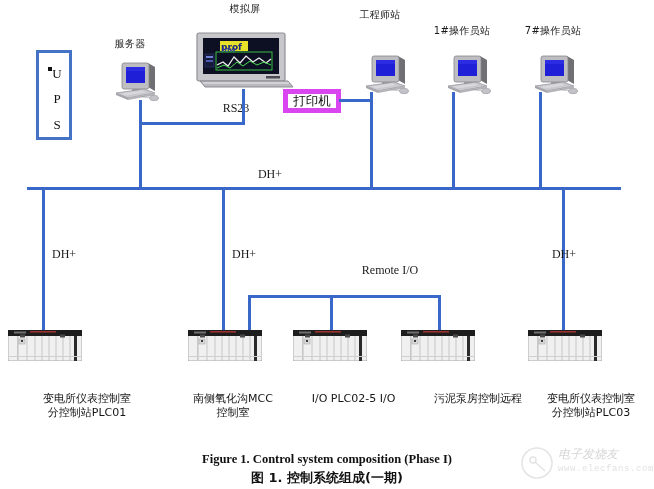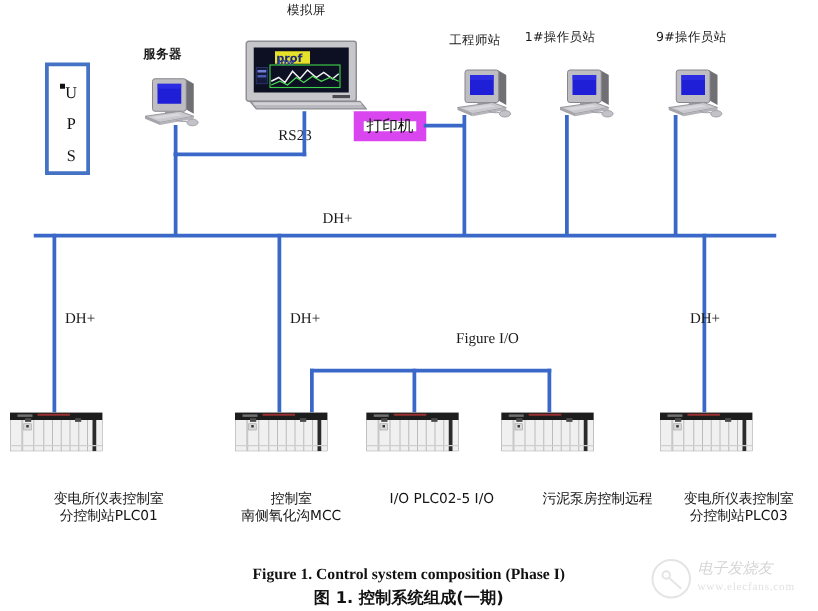--- a/index.html
+++ b/index.html
@@ -73,21 +73,21 @@
     font-family: "Liberation Serif", "DejaVu Serif", serif;
     font-size: 13px;
     color: #111;
     line-height: 1.95;
     padding-left: 6px;
   }
 
   
   .box-printer {
     position: absolute;
-    border: 8px solid #d946ef;
+    border: 5px solid #d946ef;
     background: #ffffff;
     box-sizing: border-box;
     display: flex;
     align-items: center;
     justify-content: center;
     font-family: "DejaVu Sans", "Liberation Sans", sans-serif;
     font-size: 12.5px;
     color: #111;
   }
 
@@ -126,42 +126,42 @@
     opacity: .30;
   }
   .wm-text {
     font-family: "DejaVu Sans", "Liberation Sans", sans-serif;
     font-size: 12px;
     color: #737373;
     font-style: italic;
     white-space: nowrap;
   }
   .wm-url {
-    font-family: Liberation Serif, serif;
+    font-family: Liberation Mono, monospace;
     font-size: 9px;
     color: #9a9a9a;
     letter-spacing: .6px;
     white-space: nowrap;
     text-align: right;
   }
 </style>
 </head>
 <body>
 
 <div id="page">
 
-  <div class="lbl lbl-cn" style="left:90px; top:38px; width:80px;font-weight:bold;">服务器</div>
+  <div class="lbl lbl-cn" style="left:90px; top:38px; width:80px;">服务器</div>
 
   <div class="lbl lbl-cn" style="left:200px; top:3px; width:90px;">模拟屏</div>
 
-  <div class="lbl lbl-cn" style="left:340px; top:27px; width:80px;">工程师站</div>
-
-  <div class="lbl lbl-cn" style="left:403px; top:25px; width:90px;">1#操作员站</div>
-
-  <div class="lbl lbl-cn" style="left:508px; top:25px; width:90px;">9#操作员站</div>
+  <div class="lbl lbl-cn" style="left:340px; top:9px; width:80px;">工程师站</div>
+
+  <div class="lbl lbl-cn" style="left:417px; top:25px; width:90px;">1#操作员站</div>
+
+  <div class="lbl lbl-cn" style="left:508px; top:25px; width:90px;">7#操作员站</div>
 
   <div class="box-ups" style="left:36px; top:50px; width:36px; height:90px;">
     <div class="ups-bullet"></div>
     <div class="ups-letters">
       <div>U</div>
       <div>P</div>
       <div>S</div>
     </div>
   </div>
 
@@ -294,21 +294,21 @@
 
   <div class="wire wire-v" style="left:42px; top:187px; height:143px;"></div>
   <div class="lbl lbl-en" style="left:40px; top:248px; width:60px; font-size:12px; text-align:left; padding-left:12px;">DH+</div>
 
   <div class="wire wire-v" style="left:222px; top:187px; height:143px;"></div>
   <div class="lbl lbl-en" style="left:220px; top:248px; width:60px; font-size:12px; text-align:left; padding-left:12px;">DH+</div>
 
   <div class="wire wire-v" style="left:562px; top:187px; height:143px;"></div>
   <div class="lbl lbl-en" style="left:534px; top:248px; width:60px; font-size:12px;">DH+</div>
 
-  <div class="lbl lbl-en" style="left:330px; top:264px; width:120px; font-size:12px;">Figure I/O</div>
+  <div class="lbl lbl-en" style="left:330px; top:264px; width:120px; font-size:12px;">Remote I/O</div>
 
   <div class="wire wire-h" style="left:248px; top:295px; width:193px;"></div>
 
   <div class="wire wire-v" style="left:248px; top:295px; height:35px;"></div>
   <div class="wire wire-v" style="left:330px; top:295px; height:35px;"></div>
   <div class="wire wire-v" style="left:438px; top:295px; height:35px;"></div>
 
   <div class="plc" style="left:8px; top:330px;">
     <svg width="74" height="31" viewBox="0 0 74 31">
       <rect x="0" y="0" width="74" height="31" fill="#f0f0f0" stroke="#8e8e8e" stroke-width="0.7"></rect>
@@ -433,22 +433,22 @@
       <rect x="52" y="4.5" width="5" height="3" fill="#4a4a4a"></rect>
     </svg>
   </div>
 
   <div class="lbl-bottom" style="left:-8px; top:392px; width:190px;">
     <div>变电所仪表控制室</div>
     <div>分控制站PLC01</div>
   </div>
 
   <div class="lbl-bottom" style="left:178px; top:392px; width:110px;">
+    <div>南侧氧化沟MCC</div>
     <div>控制室</div>
-    <div>南侧氧化沟MCC</div>
   </div>
 
   <div class="lbl-bottom" style="left:286px; top:392px; width:135px;">
     <div>I/O PLC02-5 I/O</div>
   </div>
 
   <div class="lbl-bottom" style="left:417px; top:392px; width:122px;">
     <div>污泥泵房控制远程</div>
   </div>
 

